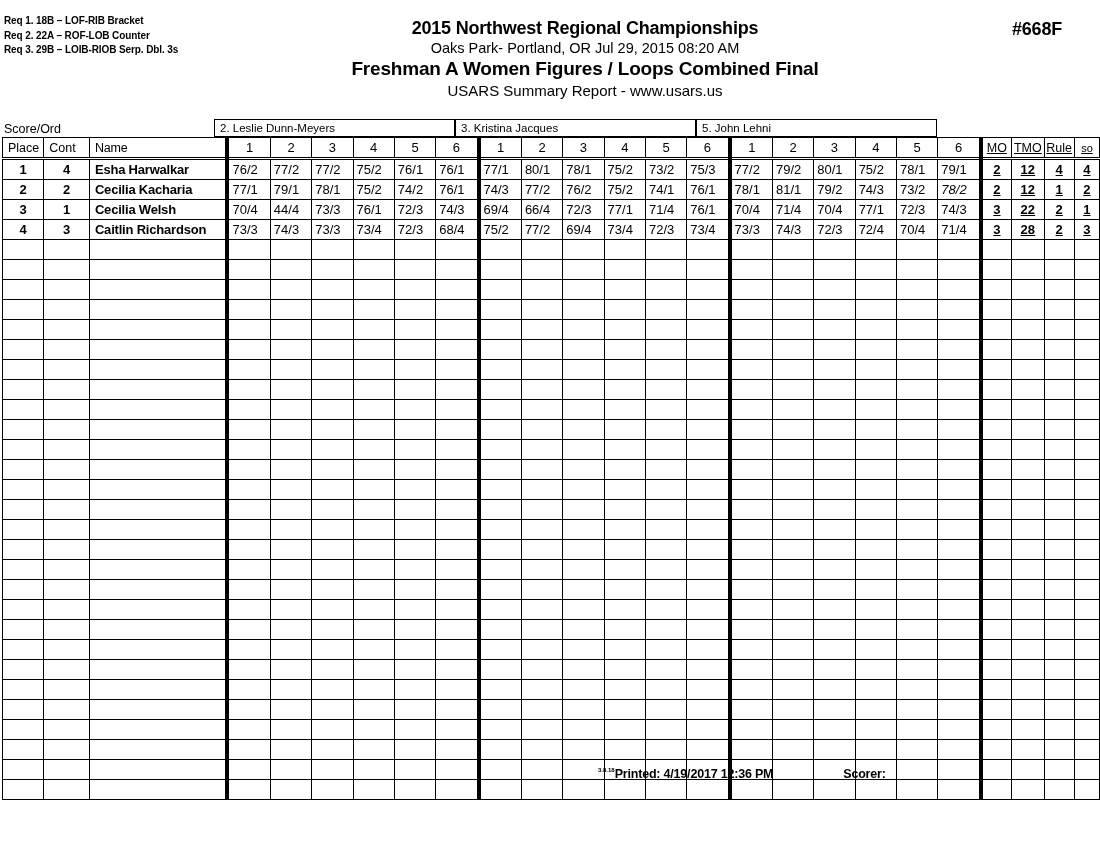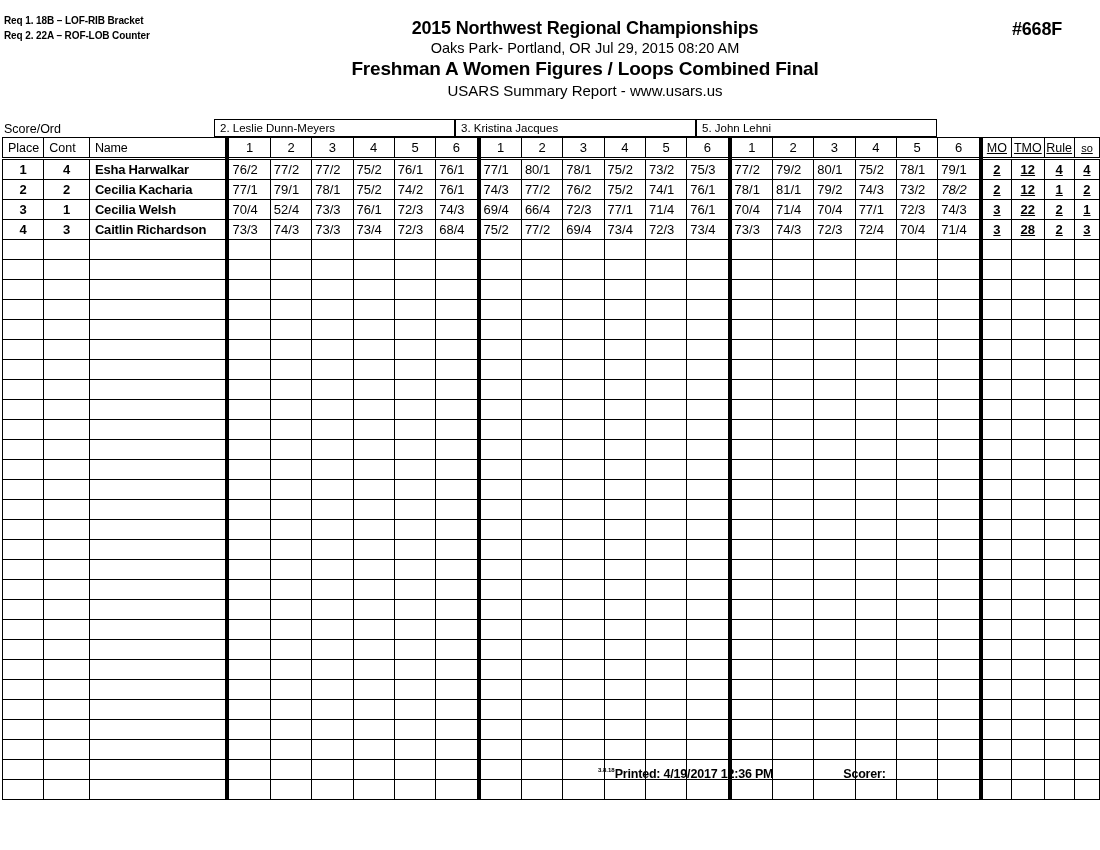--- a/index.html
+++ b/index.html
@@ -193,20 +193,21 @@
     margin-left: 70px;
     font-weight: bold;
   }
 </style>
 </head>
 <body>
 
 <div id="reqs">
     <div class="req-line">Req  1.  18B – LOF-RIB Bracket</div>
     <div class="req-line">Req  2.  22A – ROF-LOB Counter</div>
+    <div class="req-line">Req  3.  29B – LOIB-RIOB Serp. Dbl. 3s</div>
   </div>
 
 <div id="header">
   <div class="h-event">2015 Northwest Regional Championships</div>
   <div class="h-venue">Oaks Park- Portland, OR  Jul 29, 2015  08:20 AM</div>
   <div class="h-division">Freshman A Women Figures / Loops Combined Final</div>
   <div class="h-report">USARS Summary Report - www.usars.us</div>
 </div>
 <div id="eventnum">#668F</div>
 
@@ -299,21 +300,21 @@
         <td class="c-sum sep-left" style="width: 30px;">2</td>
         <td class="c-sum" style="width: 32px;">12</td>
         <td class="c-sum" style="width: 30px;">1</td>
         <td class="c-sum" style="width: 26px;">2</td>
       </tr>
       <tr class="datarow">
         <td class="c-place" style="width: 36px;">3</td>
         <td class="c-cont" style="width: 42px;">1</td>
         <td class="c-name" style="width: 134px;">Cecilia Welsh</td>
         <td class="c-score sep-left" style="width: 39.5px;">70/4</td>
-        <td class="c-score" style="width: 39.5px;">52/4</td>
+        <td class="c-score" style="width: 39.5px;">44/4</td>
         <td class="c-score" style="width: 39.5px;">73/3</td>
         <td class="c-score" style="width: 39.5px;">76/1</td>
         <td class="c-score" style="width: 39.5px;">72/3</td>
         <td class="c-score" style="width: 39.5px;">74/3</td>
         <td class="c-score sep-left" style="width: 39.5px;">69/4</td>
         <td class="c-score" style="width: 39.5px;">66/4</td>
         <td class="c-score" style="width: 39.5px;">72/3</td>
         <td class="c-score" style="width: 39.5px;">77/1</td>
         <td class="c-score" style="width: 39.5px;">71/4</td>
         <td class="c-score" style="width: 39.5px;">76/1</td>

